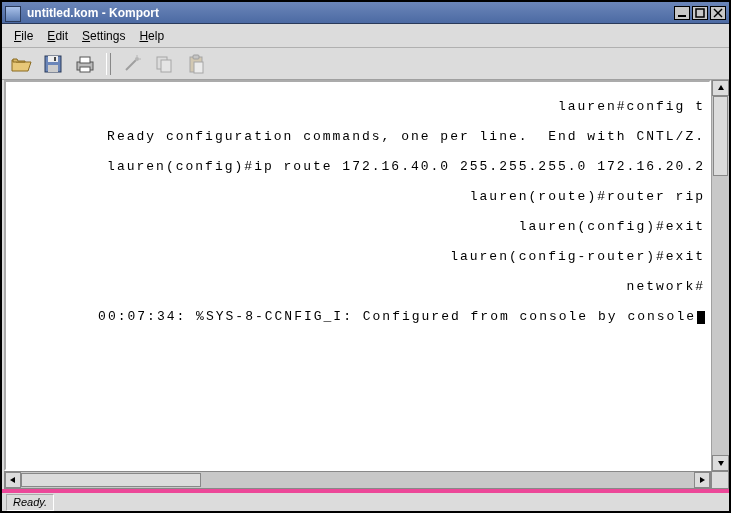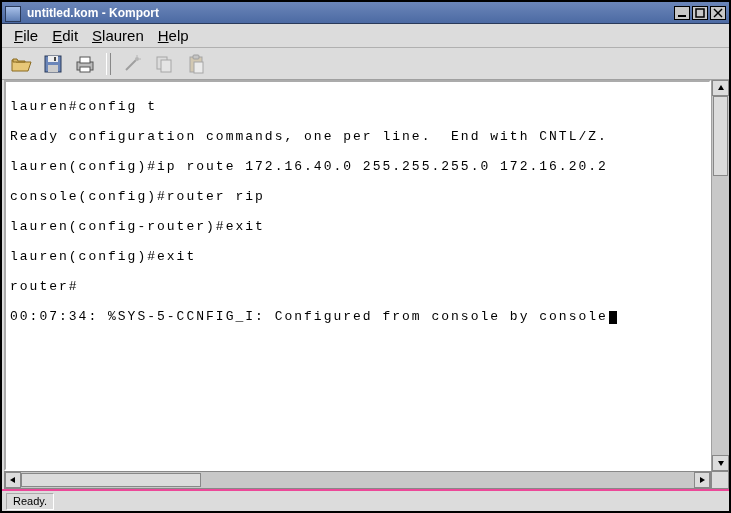--- a/index.html
+++ b/index.html
@@ -63,21 +63,21 @@
     height: 24px;
     background: #dcdcdc;
     display: flex;
     align-items: center;
     padding: 0 6px;
     gap: 2px;
     border-bottom: 1px solid #b0b0b0;
   }
   .menu-item {
     padding: 2px 6px;
-    font-size: 15px;
+    font-size: 12px;
     color: #000;
     cursor: default;
   }
   .menu-item .ul { text-decoration: underline; }
   .toolbar {
     height: 32px;
     background: #dcdcdc;
     display: flex;
     align-items: center;
     padding: 0 6px;
@@ -103,20 +103,21 @@
     display: flex;
     min-height: 0;
   }
   .terminal-wrap {
     flex: 1;
     display: flex;
     flex-direction: column;
     min-width: 0;
     border: 2px inset #fff;
     margin: 0 0 0 2px;
+    text-align: right;
   }
   .terminal {
     flex: 1;
     background: #fff;
     color: #000;
     font-family: "Courier New", monospace;
     font-size: 13px;
     line-height: 15px;
     letter-spacing: 2px;
     padding: 2px 4px;
@@ -182,24 +183,25 @@
     border:1px solid #888;
   }
   .hscroll-corner {
     width:18px;
     background:#dcdcdc;
     border:1px solid #888;
   }
   .statusbar {
     height: 22px;
     background:#dcdcdc;
-    border-top:2px solid #ec4899;
+    border-top:4px solid #ec4899;
     display:flex;
     align-items:center;
     padding:2px 4px;
+    font-style:italic;
   }
   .status-cell {
     background:#dcdcdc;
     border:1px inset #fff;
     padding:1px 6px;
     font-size:11px;
     color:#000;
     height:17px;
     display:flex;
     align-items:center;
@@ -229,21 +231,21 @@
             <line x1="1" y1="1" x2="9" y2="9" stroke="#000" stroke-width="1.5"></line>
             <line x1="9" y1="1" x2="1" y2="9" stroke="#000" stroke-width="1.5"></line>
           </svg>
       </div>
     </div>
   </div>
 
   <div class="menubar">
     <div class="menu-item"><span class="ul">F</span><span>ile</span></div>
     <div class="menu-item"><span class="ul">E</span><span>dit</span></div>
-    <div class="menu-item"><span class="ul">S</span><span>lauren</span></div>
+    <div class="menu-item"><span class="ul">S</span><span>ettings</span></div>
     <div class="menu-item"><span class="ul">H</span><span>elp</span></div>
   </div>
 
   <div class="toolbar">
     <div class="tool-btn enabled">
       <svg width="22" height="20">
         <path d="M2 6 L2 17 L18 17 L21 8 L6 8 L5 6 Z" fill="#e8c878" stroke="#8a6a20" stroke-width="1"></path>
         <path d="M3 5 L7 5 L8 7 L15 7 L15 8 L3 8 Z" fill="#d8b868" stroke="#8a6a20" stroke-width="1"></path>
       </svg>
     </div>
@@ -285,25 +287,25 @@
       </svg>
     </div>
   </div>
 
   <div class="content-row">
     <div class="terminal-wrap">
       <div class="terminal">
 <span class="line">lauren#config t</span>
 <span class="line">Ready configuration commands, one per line.  End with CNTL/Z.</span>
 <span class="line">lauren(config)#ip route 172.16.40.0 255.255.255.0 172.16.20.2</span>
-<span class="line">console(config)#router rip</span>
+<span class="line">lauren(route)#router rip</span>
+<span class="line">lauren(config)#exit</span>
 <span class="line">lauren(config-router)#exit</span>
-<span class="line">lauren(config)#exit</span>
-<span class="line">router#</span>
-<span class="line"><span>00:07:34: %SYS-5-CCNFIG_I: Configured from console by console</span><span class="cursor"></span></span>
+<span class="line">network#</span>
+<span class="line"><span>00:07:34: %SYS-8-CCNFIG_I: Configured from console by console</span><span class="cursor"></span></span>
       </div>
     </div>
     <div class="vscroll">
       <div class="sb-btn">
         <svg width="8" height="8">
             <polygon points="4,1 7,6 1,6" fill="#000"></polygon>
           </svg>
       </div>
       <div class="sb-track">
         <div class="sb-thumb-v"></div>

